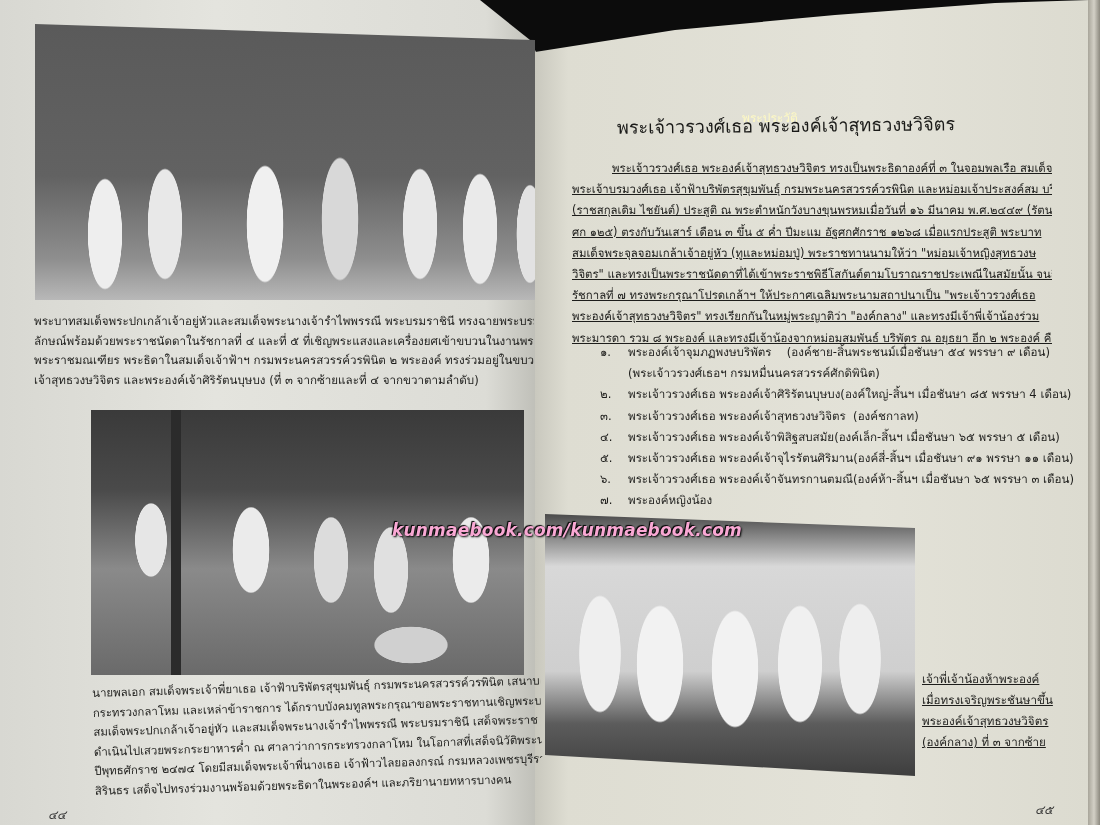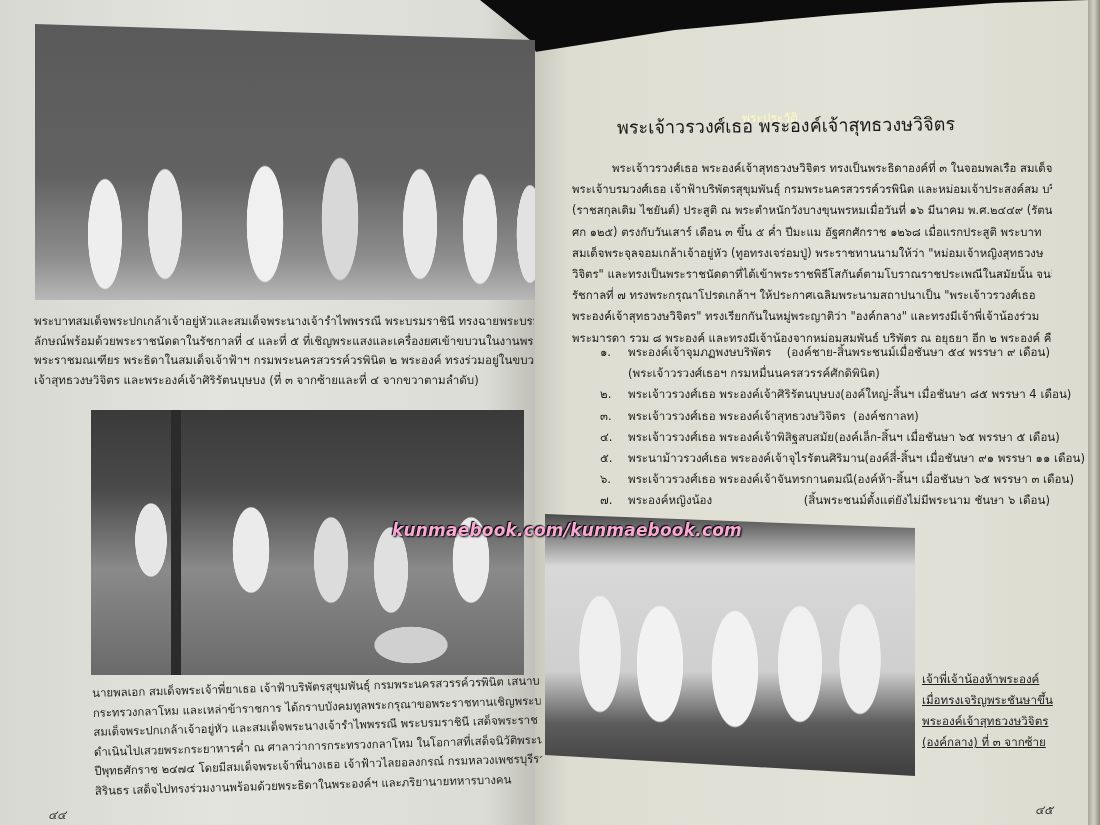--- a/index.html
+++ b/index.html
@@ -59,21 +59,21 @@
       linear-gradient(180deg,#4a4a48 0%,#d8d8d2 20%,#cfcfc9 60%,#5c5c58 80%,#3e3e3c 100%);
     clip-path:polygon(0 0,100% 14px,100% 100%,0 92%);
   }
   .thai { color:#1d1d1b; font-family:"DejaVu Sans", sans-serif; }
   .cap-left-1 { position:absolute; left:34px; top:312px; width:500px; font-size:11.6px; line-height:19.5px; }
   .cap-left-2 { position:absolute; left:92px; top:684px; width:448px; font-size:11.4px; line-height:19.5px; transform:rotate(-1.6deg); transform-origin:left top; }
   .cap-left-2 .ln, .cap-left-1 .ln { white-space:nowrap; overflow:hidden; }
   .section-label { position:absolute; left:742px; top:90px; font-size:12px; color:#fef9c3;margin-top:18px; }
   .heading { position:absolute; left:617px; top:111px; font-size:18px; color:#1a1a18; transform:rotate(-0.6deg); }
   .body { position:absolute; left:572px; top:158px; width:480px; font-size:11.4px; line-height:21.2px; }
-  .body .ln { white-space:nowrap; overflow:hidden; }
+  .body .ln { white-space:nowrap; overflow:hidden;text-decoration:underline; }
   .body .ln.indent { padding-left:40px; }
   .list { position:absolute; left:570px; top:342px; width:480px; font-size:11.6px; line-height:21.2px; }
   .list .row { display:flex; justify-content:space-between; white-space:nowrap; }
   .list .row .num { width:28px; display:inline-block; }
   .list .sub { padding-left:58px; }
   .list .left { padding-left:30px; }
   .cap-right { position:absolute; left:922px; top:669px; width:135px; font-size:11.6px; line-height:21px;text-decoration:underline; }
   .cap-right .ln { white-space:nowrap; }
   .page-num { position:absolute; font-size:12px; color:#333; font-style:italic;font-family:Liberation Serif, serif; }
   .watermark {
@@ -113,21 +113,21 @@
 <div class="page-num" style="left:48px; top:805px;">๔๔</div>
 
 <div class="section-label thai">พระประวัติ</div>
 <div class="heading thai">พระเจ้าวรวงศ์เธอ พระองค์เจ้าสุทธวงษวิจิตร</div>
 
 <div class="body thai">
   <div class="ln indent">พระเจ้าวรวงศ์เธอ พระองค์เจ้าสุทธวงษวิจิตร ทรงเป็นพระธิดาองค์ที่ ๓ ในจอมพลเรือ สมเด็จ</div>
   <div class="ln">พระเจ้าบรมวงศ์เธอ เจ้าฟ้าบริพัตรสุขุมพันธุ์ กรมพระนครสวรรค์วรพินิต และหม่อมเจ้าประสงค์สม บริพัตร</div>
   <div class="ln">(ราชสกุลเดิม ไชยันต์) ประสูติ ณ พระตำหนักวังบางขุนพรหมเมื่อวันที่ ๑๖ มีนาคม พ.ศ.๒๔๔๙ (รัตนโกสินทร</div>
   <div class="ln">ศก ๑๒๕) ตรงกับวันเสาร์ เดือน ๓ ขึ้น ๕ ค่ำ ปีมะแม อัฐศกศักราช ๑๒๖๘ เมื่อแรกประสูติ พระบาท</div>
-  <div class="ln">สมเด็จพระจุลจอมเกล้าเจ้าอยู่หัว (ทูอทรงเจร่อมปู่) พระราชทานนามให้ว่า "หม่อมเจ้าหญิงสุทธวงษ</div>
+  <div class="ln">สมเด็จพระจุลจอมเกล้าเจ้าอยู่หัว (ทูและหม่อมปู่) พระราชทานนามให้ว่า "หม่อมเจ้าหญิงสุทธวงษ</div>
   <div class="ln">วิจิตร" และทรงเป็นพระราชนัดดาที่ได้เข้าพระราชพิธีโสกันต์ตามโบราณราชประเพณีในสมัยนั้น จนถึง</div>
   <div class="ln">รัชกาลที่ ๗ ทรงพระกรุณาโปรดเกล้าฯ ให้ประกาศเฉลิมพระนามสถาปนาเป็น "พระเจ้าวรวงศ์เธอ</div>
   <div class="ln">พระองค์เจ้าสุทธวงษวิจิตร" ทรงเรียกกันในหมู่พระญาติว่า "องค์กลาง" และทรงมีเจ้าพี่เจ้าน้องร่วม</div>
   <div class="ln">พระมารดา รวม ๘ พระองค์ และทรงมีเจ้าน้องจากหม่อมสมพันธ์ บริพัตร ณ อยุธยา อีก ๒ พระองค์ คือ</div>
 </div>
 
 <div class="list thai">
   <div class="row">
     <span class="left"><span class="num">๑.</span><span>พระองค์เจ้าจุมภฏพงษบริพัตร</span></span>
     <span>(องค์ชาย-สิ้นพระชนม์เมื่อชันษา ๕๔ พรรษา ๙ เดือน)</span>
@@ -140,30 +140,29 @@
     <span>(องค์ใหญ่-สิ้นฯ เมื่อชันษา ๘๕ พรรษา 4 เดือน)</span>
   </div>
   <div class="row">
     <span class="left"><span class="num">๓.</span><span>พระเจ้าวรวงศ์เธอ พระองค์เจ้าสุทธวงษวิจิตร</span>&nbsp;&nbsp;<span>(องค์ชกาลท)</span></span>
   </div>
   <div class="row">
     <span class="left"><span class="num">๔.</span><span>พระเจ้าวรวงศ์เธอ พระองค์เจ้าพิสิฐสบสมัย</span></span>
     <span>(องค์เล็ก-สิ้นฯ เมื่อชันษา ๖๕ พรรษา ๕ เดือน)</span>
   </div>
   <div class="row">
-    <span class="left"><span class="num">๕.</span><span>พระนาม้าวรวงศ์เธอ พระองค์เจ้าจุไรรัตนศิริมาน</span></span>
+    <span class="left"><span class="num">๕.</span><span>พระเจ้าวรวงศ์เธอ พระองค์เจ้าจุไรรัตนศิริมาน</span></span>
     <span>(องค์สี่-สิ้นฯ เมื่อชันษา ๙๑ พรรษา ๑๑ เดือน)</span>
   </div>
   <div class="row">
     <span class="left"><span class="num">๖.</span><span>พระเจ้าวรวงศ์เธอ พระองค์เจ้าจันทรกานตมณี</span></span>
     <span>(องค์ห้า-สิ้นฯ เมื่อชันษา ๖๕ พรรษา ๓ เดือน)</span>
   </div>
   <div class="row">
     <span class="left"><span class="num">๗.</span><span>พระองค์หญิงน้อง</span></span>
-    <span>(สิ้นพระชนม์ตั้งแต่ยังไม่มีพระนาม ชันษา ๖ เดือน)</span>
   </div>
 </div>
 
 <div class="photo photo-3" title="Five young royal siblings seated on a white garden bench"></div>
 
 <div class="cap-right thai">
   <div class="ln">เจ้าพี่เจ้าน้องห้าพระองค์</div>
   <div class="ln">เมื่อทรงเจริญพระชันษาขึ้น</div>
   <div class="ln">พระองค์เจ้าสุทธวงษวิจิตร</div>
   <div class="ln">(องค์กลาง) ที่ ๓ จากซ้าย</div>

